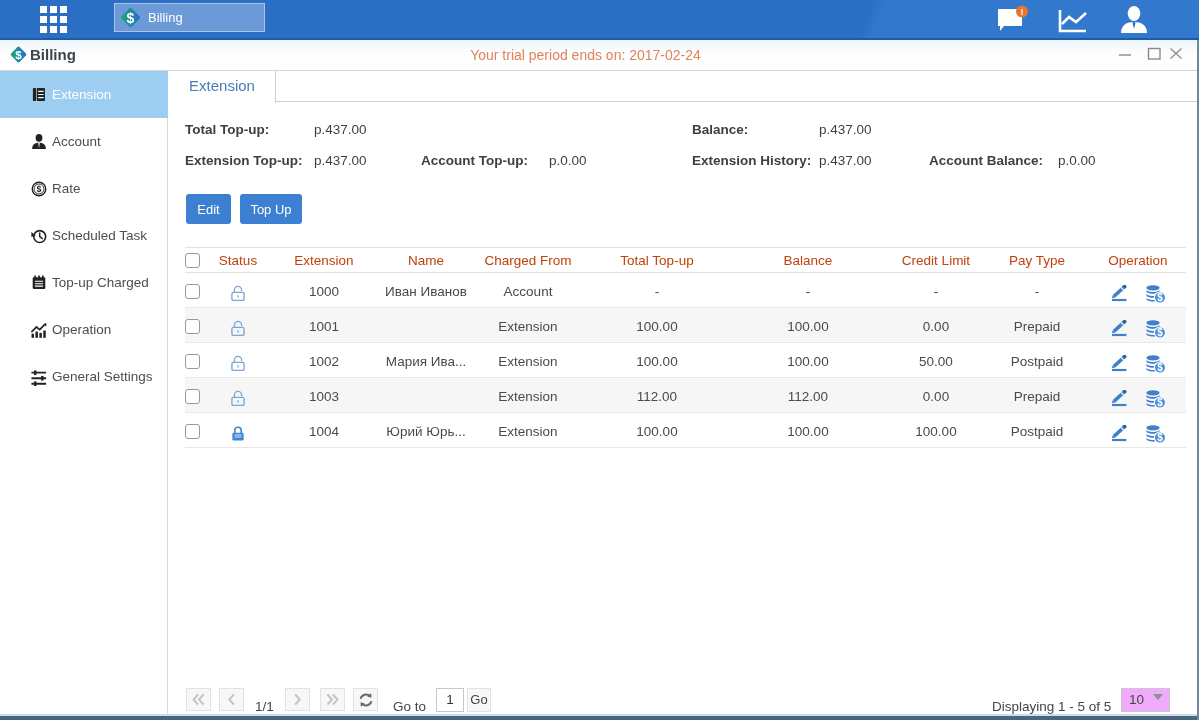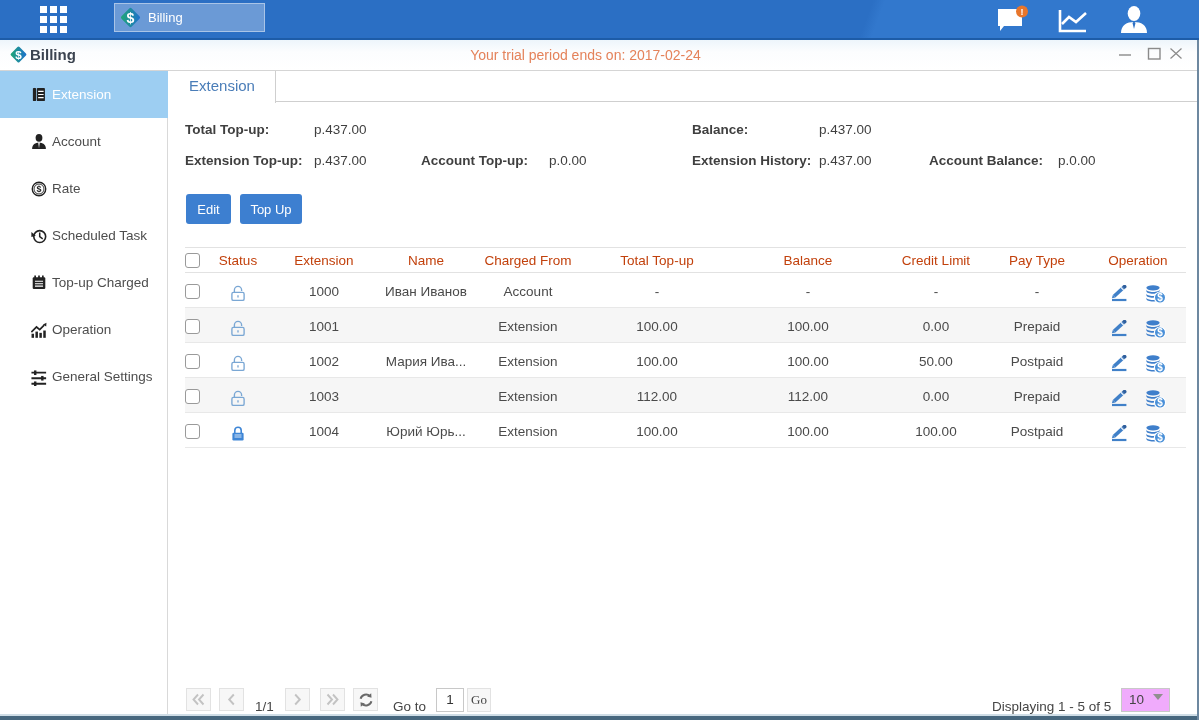--- a/index.html
+++ b/index.html
@@ -452,21 +452,21 @@
       <div class="pbtn" style="left:184px">
           <svg width="16" height="16" viewBox="0 0 16 16" style="margin-top:3px">
         <path d="M2.6 6.8 a5.6 5.6 0 0 1 9.4 -2.6" fill="none" stroke="#686868" stroke-width="2"></path>
         <path d="M13.2 1.2 l0.3 4.6 l-4.4 -1.4 z" fill="#686868"></path>
         <path d="M13.4 9.2 a5.6 5.6 0 0 1 -9.4 2.6" fill="none" stroke="#686868" stroke-width="2"></path>
         <path d="M2.8 14.8 l-0.3 -4.6 l4.4 1.4 z" fill="#686868"></path>
           </svg>
         </div>
       <div class="ptext" style="left:224px">Go to</div>
       <div style="position:absolute; left:267px; top:0; width:28px; height:24px; border:1px solid #c8c8c8; font-size:13.5px; color:#333; text-align:center; line-height:22px;">1</div>
-      <div class="pbtn" style="left:298px; width:24px; height:24px; color:#444; font-size:13px; line-height:22px;font-family:Liberation Serif, serif;">Go</div>
+      <div class="pbtn" style="left:298px; width:24px; height:24px; color:#444; font-size:13px; line-height:22px;">Go</div>
       <div class="ptext" style="left:823px">Displaying 1 - 5 of 5</div>
       <div style="position:absolute; left:952px; top:0; width:49px; height:24px; border:1px solid #c8c8c8; background:#f0abfc;">
         <span style="position:absolute; left:7px; top:3px; font-size:13.5px; color:#444;">10</span>
         <span style="position:absolute; right:6px; top:5px; width:0; height:0; border-left:5px solid transparent; border-right:5px solid transparent; border-top:6px solid #8f8f8f;"></span>
       </div>
     </div>
   </div>
 
   <div style="position:absolute; left:0; top:714px; width:1199px; height:2px; background:#cfdde6"></div>
   <div style="position:absolute; left:0; top:716px; width:1199px; height:4px; background:#47677e"></div>

